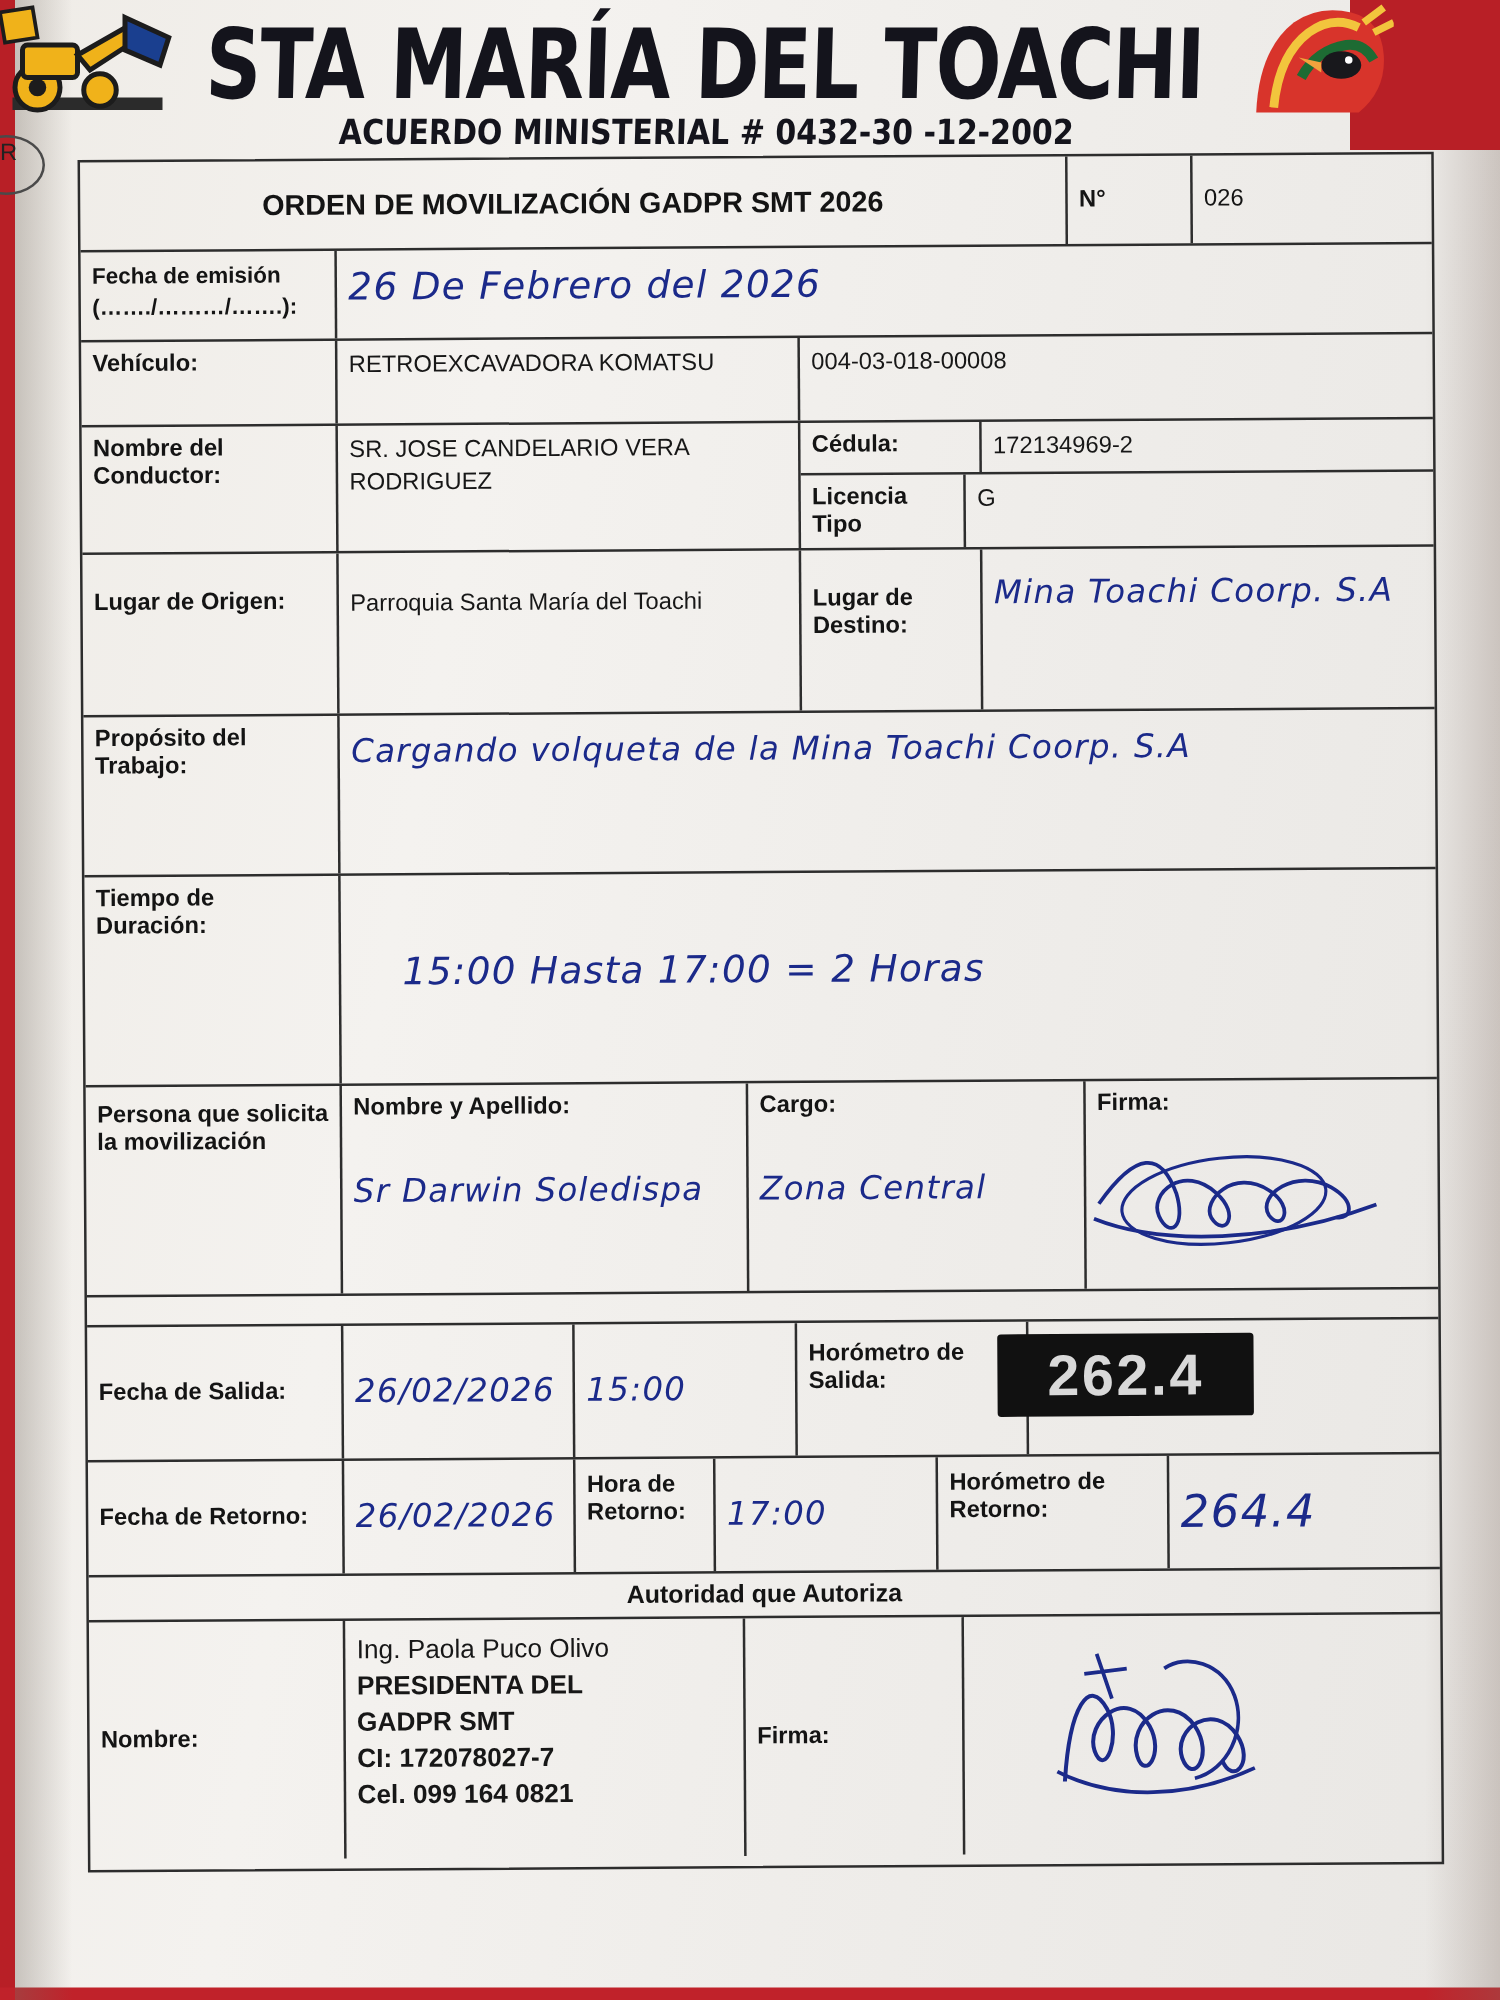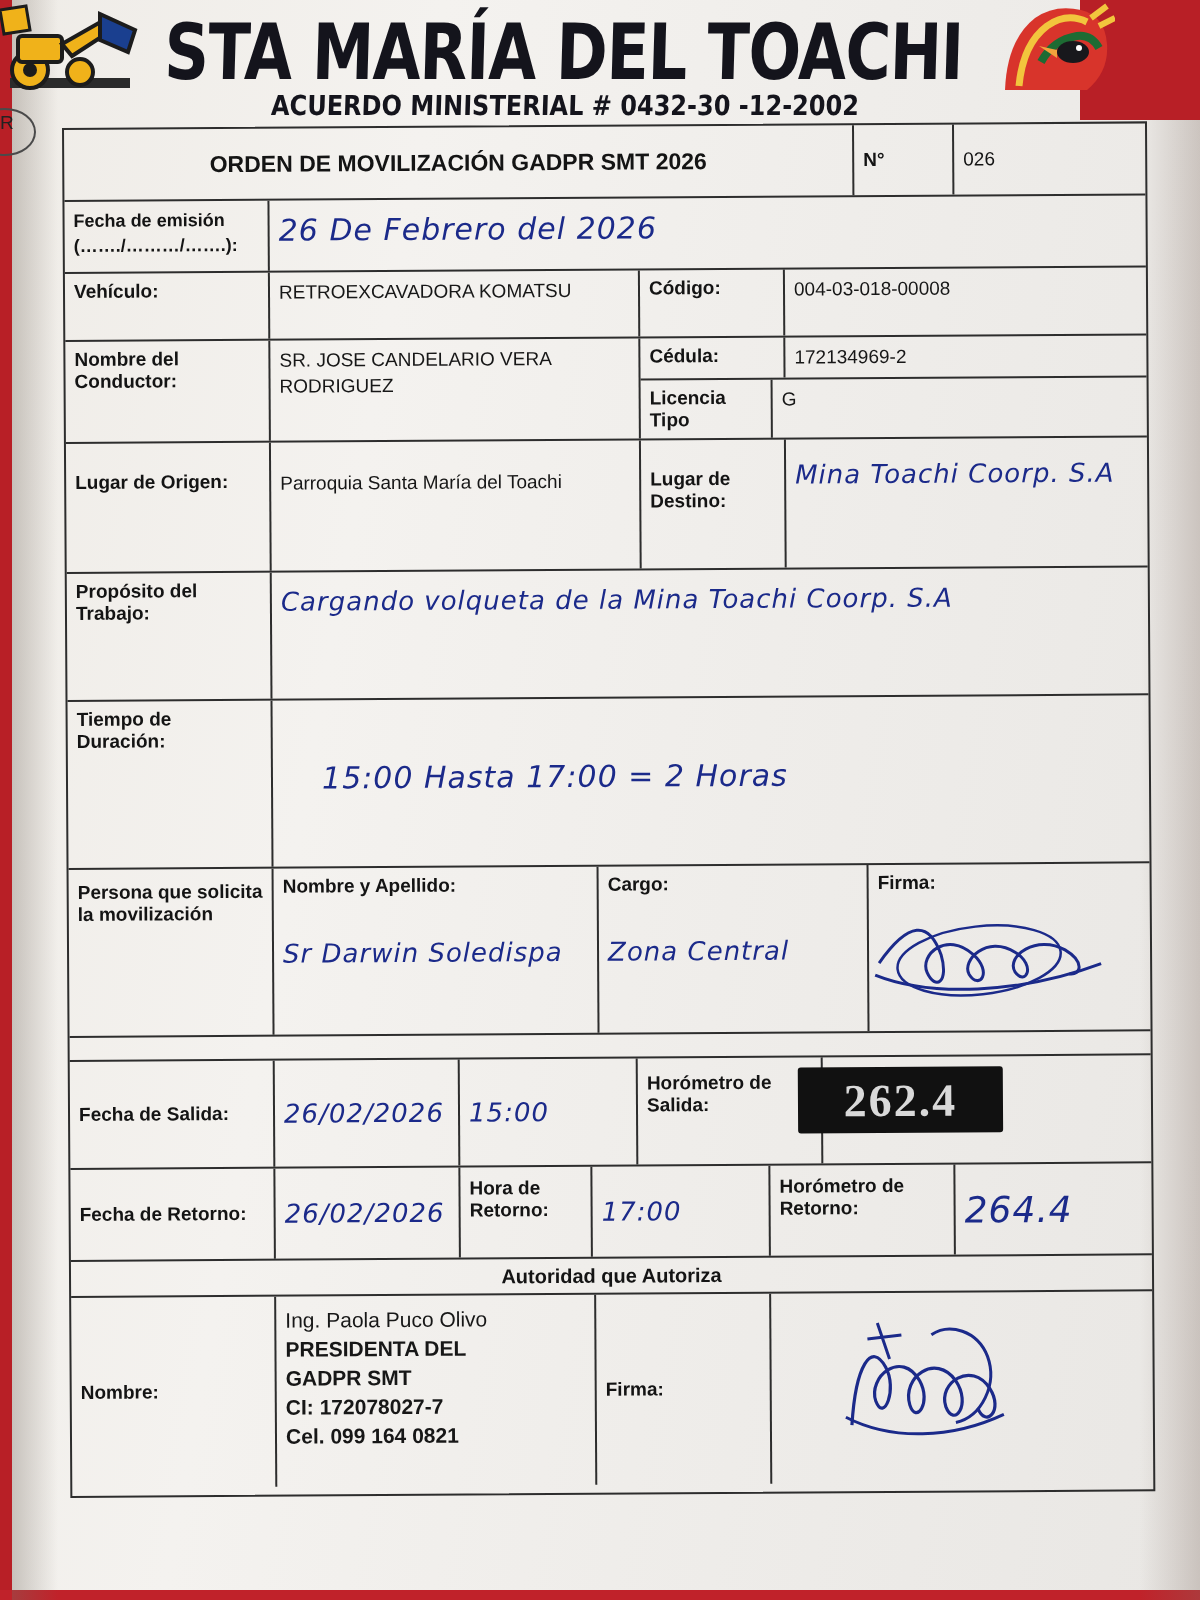--- a/index.html
+++ b/index.html
@@ -97,21 +97,21 @@
   .print{font-size:19px;color:#171717;line-height:1.35;}
 
   
   .lcd{
     position:absolute;right:8px;top:10px;width:205px;height:66px;
     background:#111;border-radius:3px;
     display:flex;align-items:center;justify-content:center;
     overflow:hidden;
   }
   .lcd span{
-    font-family:Liberation Serif, serif;
+    font-family:Liberation Sans, sans-serif;
     font-size:46px;font-weight:bold;color:#d9d9d9;letter-spacing:2px;
   }
   .sig{position:absolute;pointer-events:none;}
   .authority-bar{
     text-align:center;font-weight:bold;font-size:20px;padding:6px 0;
   }
   .nested{display:flex;flex-direction:column;flex:1;}
   .nested .srow{display:flex;flex:1;border-bottom:2px solid #2d2d2d;}
   .nested .srow:last-child{border-bottom:none;}
   .vcenter{display:flex;align-items:center;}
@@ -184,23 +184,20 @@
       <div class="hand" style="padding-top:4px;">26 De Febrero del 2026</div>
     </div>
   </div>
 
   <div class="row" style="height:68px;">
     <div class="cell b" style="width:205px;">
       <span>Vehículo:</span>
     </div>
     <div class="cell print" style="width:370px;">
       <span>RETROEXCAVADORA KOMATSU</span>
-    </div>
-    <div class="cell b" style="width:145px;">
-      <span>Código:</span>
     </div>
     <div class="cell print" style="width:361px;">
       <span>004-03-018-00008</span>
     </div>
   </div>
 
   <div class="row" style="height:102px;">
     <div class="cell b" style="width:205px;">
       <span>Nombre del Conductor:</span>
     </div>
@@ -306,21 +303,21 @@
     </div>
   </div>
 
   <div class="row" style="height:92px;">
     <div class="cell b vcenter" style="width:205px;">
       <span>Fecha de Retorno:</span>
     </div>
     <div class="cell vcenter" style="width:185px;">
       <span class="hand small">26/02/2026</span>
     </div>
-    <div class="cell b" style="width:132px;padding-top:10px;">
+    <div class="cell b" style="width:112px;padding-top:10px;">
       <span>Hora de Retorno:</span>
     </div>
     <div class="cell vcenter" style="width:178px;">
       <span class="hand small">17:00</span>
     </div>
     <div class="cell b" style="width:185px;padding-top:10px;">
       <span>Horómetro de Retorno:</span>
     </div>
     <div class="cell vcenter" style="width:188px;">
       <span class="hand" style="font-size:36px;font-style:italic;">264.4</span>

